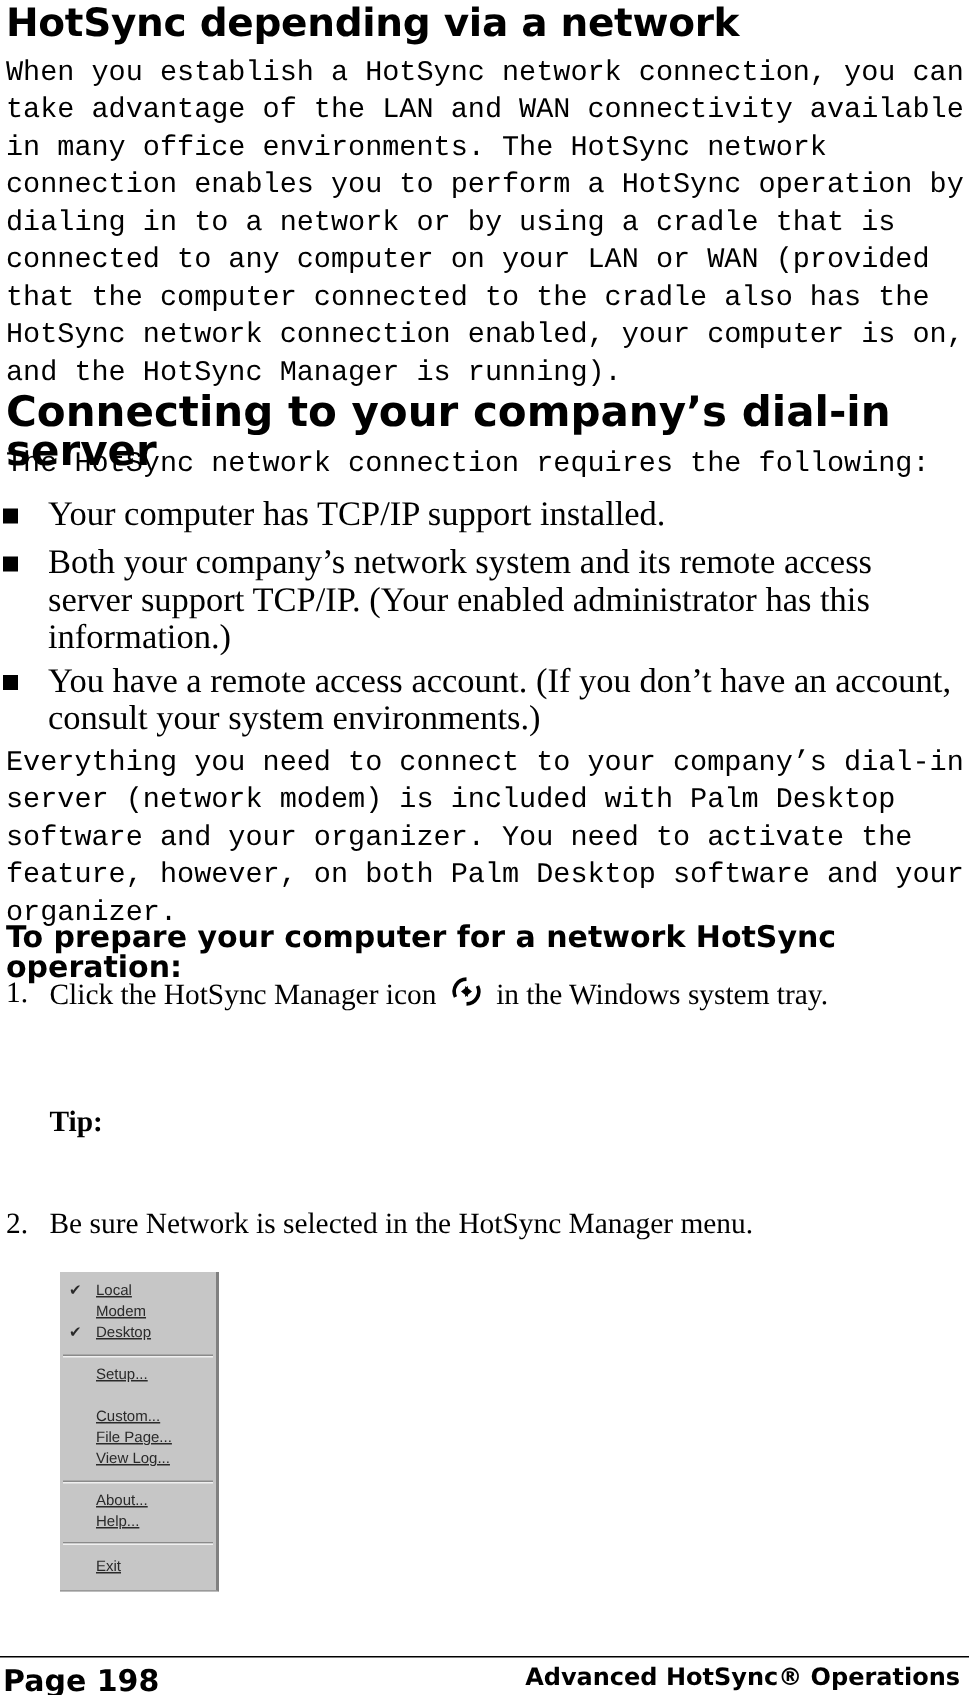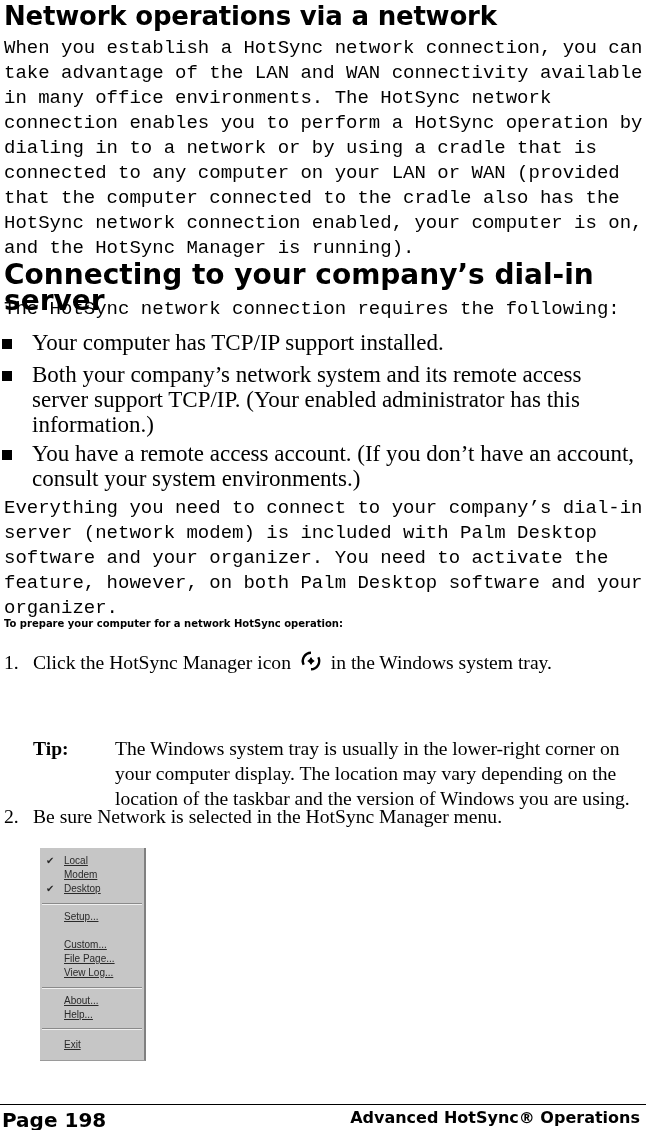--- a/index.html
+++ b/index.html
@@ -5,41 +5,41 @@
   html, body { margin: 0; padding: 0; background: #ffffff; }
   body { width: 646px; height: 1130px; position: relative; overflow: hidden; color: #000; }
   .serif { font-family: "Liberation Serif", "DejaVu Serif", serif; }
   .sans { font-family: "DejaVu Sans", "Liberation Sans", sans-serif; }
   h1.title { position: absolute; left: 4px; top: 0px; margin: 0; font-size: 26px; font-weight: bold; letter-spacing: -0.2px; line-height: 32px; }
   .para { position: absolute; left: 4px; width: 640px; font-size: 19px; line-height: 25px; margin: 0; font-family: Liberation Mono, monospace; }
   h2.sub { position: absolute; left: 4px; margin: 0; font-size: 28px; font-weight: bold; line-height: 26px; }
   .bullet { position: absolute; left: 0; width: 640px; font-size: 23px; line-height: 25px; }
   .bullet .sq { position: absolute; left: 2px; top: 9px; width: 10px; height: 10px; background: #000; }
   .bullet .txt { margin-left: 32px; display: block; }
-  h3.proc { position: absolute; left: 4px; margin: 0; font-size: 10px; font-weight: bold; line-height: 20px; }
+  h3.proc { position: absolute; left: 4px; margin: 0; font-size: 20px; font-weight: bold; line-height: 20px; }
   .step { position: absolute; left: 4px; width: 640px; font-size: 19.6px; line-height: 25px; }
   .step .num { position: absolute; left: 0; }
   .step .txt { margin-left: 29px; display: block; }
   .tip { position: absolute; left: 33px; width: 610px; font-size: 19.6px; line-height: 25px; }
   .tip .lbl { position: absolute; left: 0; font-weight: bold; }
   .tip .txt { margin-left: 82px; display: block; }
   .hs-icon { display: inline-block; width: 22px; height: 22px; vertical-align: -3px; margin: 0 4px; }
   .menu { position: absolute; left: 40px; top: 848px; width: 104px; height: 212px; background: #c6c6c6; border-right: 2px solid #808080; border-bottom: 1px solid #9a9a9a; font-family: "Liberation Sans", sans-serif; font-size: 10px; color: #2a2a2a; }
   .menu .item { position: absolute; left: 0; width: 100%; height: 14px; line-height: 14px; }
   .menu .item .chk { position: absolute; left: 6px; font-size: 10px; }
   .menu .item .lbl { position: absolute; left: 24px; text-decoration: underline; text-decoration-thickness: 1px; }
   .menu .sep { position: absolute; left: 2px; right: 2px; height: 0; border-top: 1px solid #8a8a8a; border-bottom: 1px solid #f0f0f0; }
   .footer-rule { position: absolute; left: 0; top: 1104px; width: 646px; height: 0; border-top: 1.5px solid #000; }
   .footer-left { position: absolute; left: 2px; top: 1108px; font-size: 20px; font-weight: bold; }
   .footer-right { position: absolute; right: 6px; top: 1108px; font-size: 16px; font-weight: bold; }
 </style>
 </head>
 <body>
 
-<h1 class="title sans">Network operations via a network</h1>
+<h1 class="title sans">HotSync depending via a network</h1>
 
 <p class="para serif" style="top:36px;">When you establish a HotSync network connection, you can take advantage of the LAN and WAN connectivity available in many office environments. The HotSync network connection enables you to perform a HotSync operation by dialing in to a network or by using a cradle that is connected to any computer on your LAN or WAN (provided that the computer connected to the cradle also has the HotSync network connection enabled, your computer is on, and the HotSync Manager is running).</p>
 
 <h2 class="sub sans" style="top:262px;">Connecting to your company’s dial-in server</h2>
 
 <p class="para serif" style="top:297px;">The HotSync network connection requires the following:</p>
 
 <div class="bullet serif" style="top:330px;">
   <span class="sq"></span>
   <span class="txt">Your computer has TCP/IP support installed.</span>
@@ -66,21 +66,20 @@
       <path d="M12 21 A9 9 0 0 0 20 8" fill="none" stroke="#000" stroke-width="2.6"></path>
       <path d="M13 8 L8 12 L13 16 Z" fill="#000"></path>
       <path d="M11 8 L16 12 L11 16 Z" fill="#000" transform="translate(0,0)"></path>
     </svg>
     <span>in the Windows system tray.</span>
   </span>
 </div>
 
 <div class="tip serif" style="top:736px;">
   <span class="lbl">Tip:</span>
-  <span class="txt">The Windows system tray is usually in the lower-right corner on your computer display. The location may vary depending on the location of the taskbar and the version of Windows you are using.</span>
 </div>
 
 <div class="step serif" style="top:804px;">
   <span class="num">2.</span>
   <span class="txt">Be sure Network is selected in the HotSync Manager menu.</span>
 </div>
 
 <div class="menu">
   <div class="item" style="top:6px;">
     <span class="chk">✔</span>

